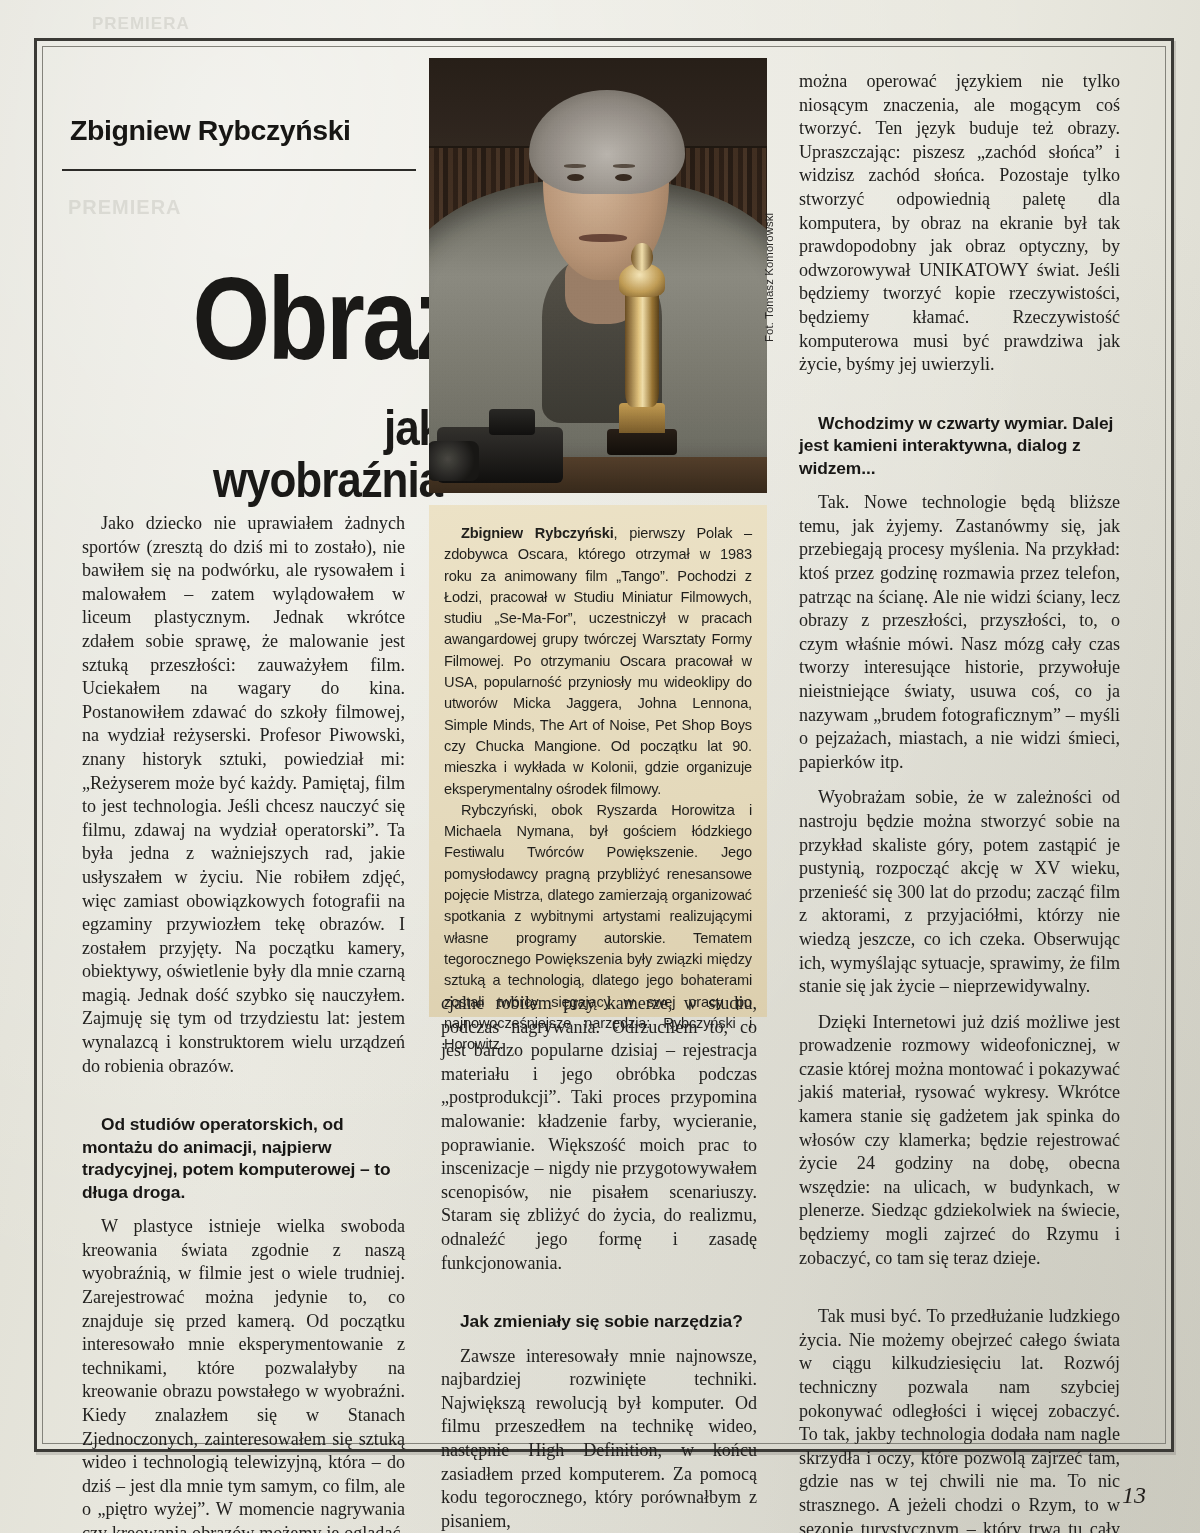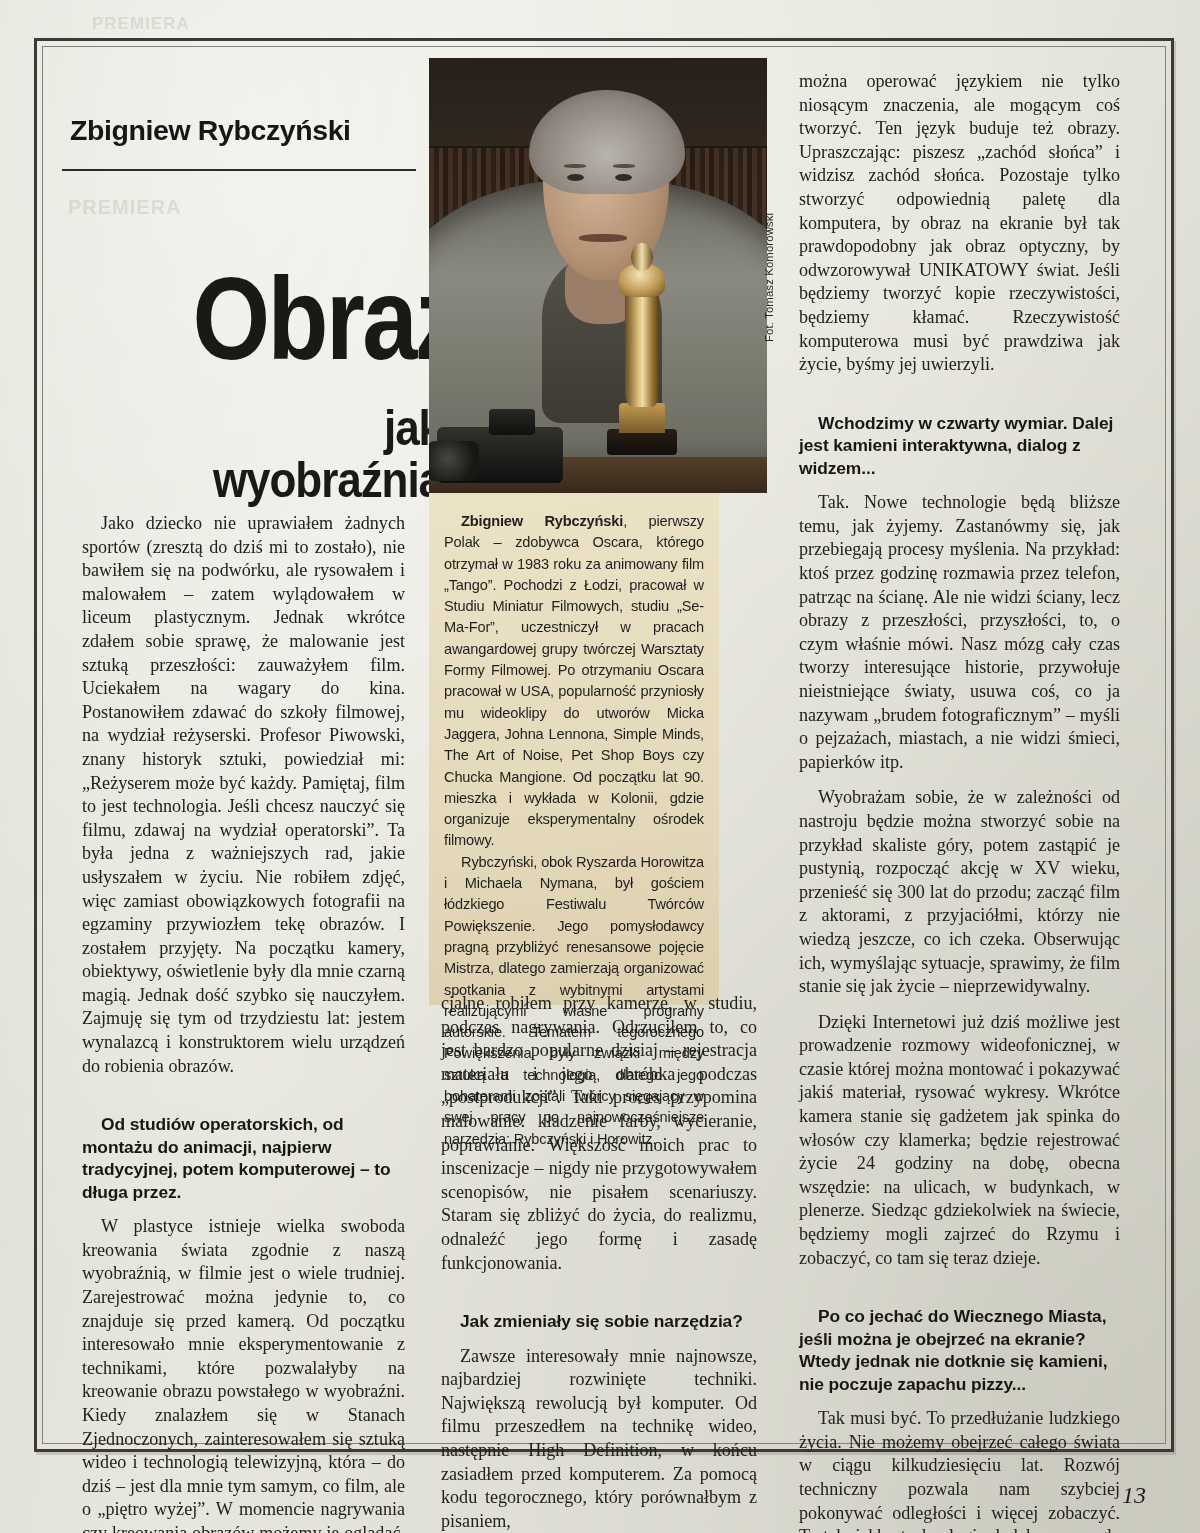--- a/index.html
+++ b/index.html
@@ -308,22 +308,22 @@
     font-size: 11.4px;
     letter-spacing: 0.1px;
     color: #2a2927;
     white-space: nowrap;
   }
 
   
   #biobox {
     position: absolute;
     left: 381px;
-    top: 441px;
-    width: 290px;
+    top: 453px;
+    width: 338px;
     height: 512px;
     background: linear-gradient(170deg, #ece2c6 0%, #e4d9bb 60%, #dccfae 100%);
     box-sizing: border-box;
     padding: 18px 15px 12px 15px;
   }
   #biobox .bio-text {
     font-family: "Liberation Sans", sans-serif;
     font-size: 14.6px;
     line-height: 21.3px;
     color: #201f1c;
@@ -402,40 +402,39 @@
     <div id="biobox">
       <div class="bio-text">
         <p class="first"><b>Zbigniew Rybczyński</b><span>, pierwszy Polak – zdobywca Oscara, którego otrzymał w 1983 roku za animowany film „Tango”. Pochodzi z Łodzi, pracował w Studiu Miniatur Filmowych, studiu „Se-Ma-For”, uczestniczył w pracach awangardowej grupy twórczej Warsztaty Formy Filmowej. Po otrzymaniu Oscara pracował w USA, popularność przyniosły mu wideoklipy do utworów Micka Jaggera, Johna Lennona, Simple Minds, The Art of Noise, Pet Shop Boys czy Chucka Mangione. Od początku lat 90. mieszka i wykłada w Kolonii, gdzie organizuje eksperymentalny ośrodek filmowy.</span></p>
         <p>Rybczyński, obok Ryszarda Horowitza i Michaela Nymana, był gościem łódzkiego Festiwalu Twórców Powiększenie. Jego pomysłodawcy pragną przybliżyć renesansowe pojęcie Mistrza, dlatego zamierzają organizować spotkania z wybitnymi artystami realizującymi własne programy autorskie. Tematem tegorocznego Powiększenia były związki między sztuką a technologią, dlatego jego bohaterami zostali twórcy sięgający w swej pracy po najnowocześniejsze narzędzia: Rybczyński i Horowitz.</p>
       </div>
     </div>
 
     <div class="body-col" id="col1">
       <p>Jako dziecko nie uprawiałem żadnych sportów (zresztą do dziś mi to zostało), nie bawiłem się na podwórku, ale rysowałem i malowałem – zatem wylądowałem w liceum plastycznym. Jednak wkrótce zdałem sobie sprawę, że malowanie jest sztuką przeszłości: zauważyłem film. Uciekałem na wagary do kina. Postanowiłem zdawać do szkoły filmowej, na wydział reżyserski. Profesor Piwowski, znany historyk sztuki, powiedział mi: „Reżyserem może być każdy. Pamiętaj, film to jest technologia. Jeśli chcesz nauczyć się filmu, zdawaj na wydział operatorski”. Ta była jedna z ważniejszych rad, jakie usłyszałem w życiu. Nie robiłem zdjęć, więc zamiast obowiązkowych fotografii na egzaminy przywiozłem tekę obrazów. I zostałem przyjęty. Na początku kamery, obiektywy, oświetlenie były dla mnie czarną magią. Jednak dość szybko się nauczyłem. Zajmuję się tym od trzydziestu lat: jestem wynalazcą i konstruktorem wielu urządzeń do robienia obrazów.</p>
       <div class="sp"></div>
-      <p class="qhead">Od studiów operatorskich, od montażu do animacji, najpierw tradycyjnej, potem komputerowej – to długa przez.</p>
+      <p class="qhead">Od studiów operatorskich, od montażu do animacji, najpierw tradycyjnej, potem komputerowej – to długa droga.</p>
       <p>W plastyce istnieje wielka swoboda kreowania świata zgodnie z naszą wyobraźnią, w filmie jest o wiele trudniej. Zarejestrować można jedynie to, co znajduje się przed kamerą. Od początku interesowało mnie eksperymentowanie z technikami, które pozwalałyby na kreowanie obrazu powstałego w wyobraźni. Kiedy znalazłem się w Stanach Zjednoczonych, zainteresowałem się sztuką wideo i technologią telewizyjną, która – do dziś – jest dla mnie tym samym, co film, ale o „piętro wyżej”. W momencie nagrywania czy kreowania obrazów możemy je oglądać. Gdy robiłem „Tango”, rezultat pracy mogłem zobaczyć dopiero po dziesięciu miesiącach. W technice wideo wykorzystywałem tę przewagę, że proces tworzenia może dziać się „na żywo”: efekty spe-</p>
     </div>
 
     <div class="body-col" id="col2">
       <p class="noindent">cjalne robiłem przy kamerze, w studiu, podczas nagrywania. Odrzuciłem to, co jest bardzo popularne dzisiaj – rejestracja materiału i jego obróbka podczas „postprodukcji”. Taki proces przypomina malowanie: kładzenie farby, wycieranie, poprawianie. Większość moich prac to inscenizacje – nigdy nie przygotowywałem scenopisów, nie pisałem scenariuszy. Staram się zbliżyć do życia, do realizmu, odnaleźć jego formę i zasadę funkcjonowania.</p>
       <div class="sp"></div>
       <p class="qhead">Jak zmieniały się sobie narzędzia?</p>
       <p>Zawsze interesowały mnie najnowsze, najbardziej rozwinięte techniki. Największą rewolucją był komputer. Od filmu przeszedłem na technikę wideo, następnie High Definition, w końcu zasiadłem przed komputerem. Za pomocą kodu tegorocznego, który porównałbym z pisaniem,</p>
     </div>
 
     <div class="body-col" id="col3">
       <p class="noindent">można operować językiem nie tylko niosącym znaczenia, ale mogącym coś tworzyć. Ten język buduje też obrazy. Upraszczając: piszesz „zachód słońca” i widzisz zachód słońca. Pozostaje tylko stworzyć odpowiednią paletę dla komputera, by obraz na ekranie był tak prawdopodobny jak obraz optyczny, by odwzorowywał UNIKATOWY świat. Jeśli będziemy tworzyć kopie rzeczywistości, będziemy kłamać. Rzeczywistość komputerowa musi być prawdziwa jak życie, byśmy jej uwierzyli.</p>
       <div class="sp"></div>
       <p class="qhead">Wchodzimy w czwarty wymiar. Dalej jest kamieni interaktywna, dialog z widzem...</p>
       <p>Tak. Nowe technologie będą bliższe temu, jak żyjemy. Zastanówmy się, jak przebiegają procesy myślenia. Na przykład: ktoś przez godzinę rozmawia przez telefon, patrząc na ścianę. Ale nie widzi ściany, lecz obrazy z przeszłości, przyszłości, to, o czym właśnie mówi. Nasz mózg cały czas tworzy interesujące historie, przywołuje nieistniejące światy, usuwa coś, co ja nazywam „brudem fotograficznym” – myśli o pejzażach, miastach, a nie widzi śmieci, papierków itp.</p>
       <p>Wyobrażam sobie, że w zależności od nastroju będzie można stworzyć sobie na przykład skaliste góry, potem zastąpić je pustynią, rozpocząć akcję w XV wieku, przenieść się 300 lat do przodu; zacząć film z aktorami, z przyjaciółmi, którzy nie wiedzą jeszcze, co ich czeka. Obserwując ich, wymyślając sytuacje, sprawimy, że film stanie się jak życie – nieprzewidywalny.</p>
       <p>Dzięki Internetowi już dziś możliwe jest prowadzenie rozmowy wideofonicznej, w czasie której można montować i pokazywać jakiś materiał, rysować wykresy. Wkrótce kamera stanie się gadżetem jak spinka do włosów czy klamerka; będzie rejestrować życie 24 godziny na dobę, obecna wszędzie: na ulicach, w budynkach, w plenerze. Siedząc gdziekolwiek na świecie, będziemy mogli zajrzeć do Rzymu i zobaczyć, co tam się teraz dzieje.</p>
       <div class="sp"></div>
-      <p class="qhead">Po co jechać do Wiecznego Miasta, jeśli można je obejrzeć na ekranie? Wtedy jednak nie dotknie się kamieni, nie poczuje zapachu pizzy...</p>
       <p>Tak musi być. To przedłużanie ludzkiego życia. Nie możemy obejrzeć całego świata w ciągu kilkudziesięciu lat. Rozwój techniczny pozwala nam szybciej pokonywać odległości i więcej zobaczyć. To tak, jakby technologia dodała nam nagle skrzydła i oczy, które pozwolą zajrzeć tam, gdzie nas w tej chwili nie ma. To nic strasznego. A jeżeli chodzi o Rzym, to w sezonie turystycznym – który trwa tu cały rok – turyści są jak stado baranów przeganiane z miejsca na miejsce. Tłumy ludzi nie pozwalają na prawdziwą kontemplację – wirtualny obraz może dać to, czego nie zapewnia – wydawałoby się – bezpośredni kontakt.</p>
 
     </div>
 
   </div>
 
   <div id="pagenum">13</div>
 
 </div>
 

